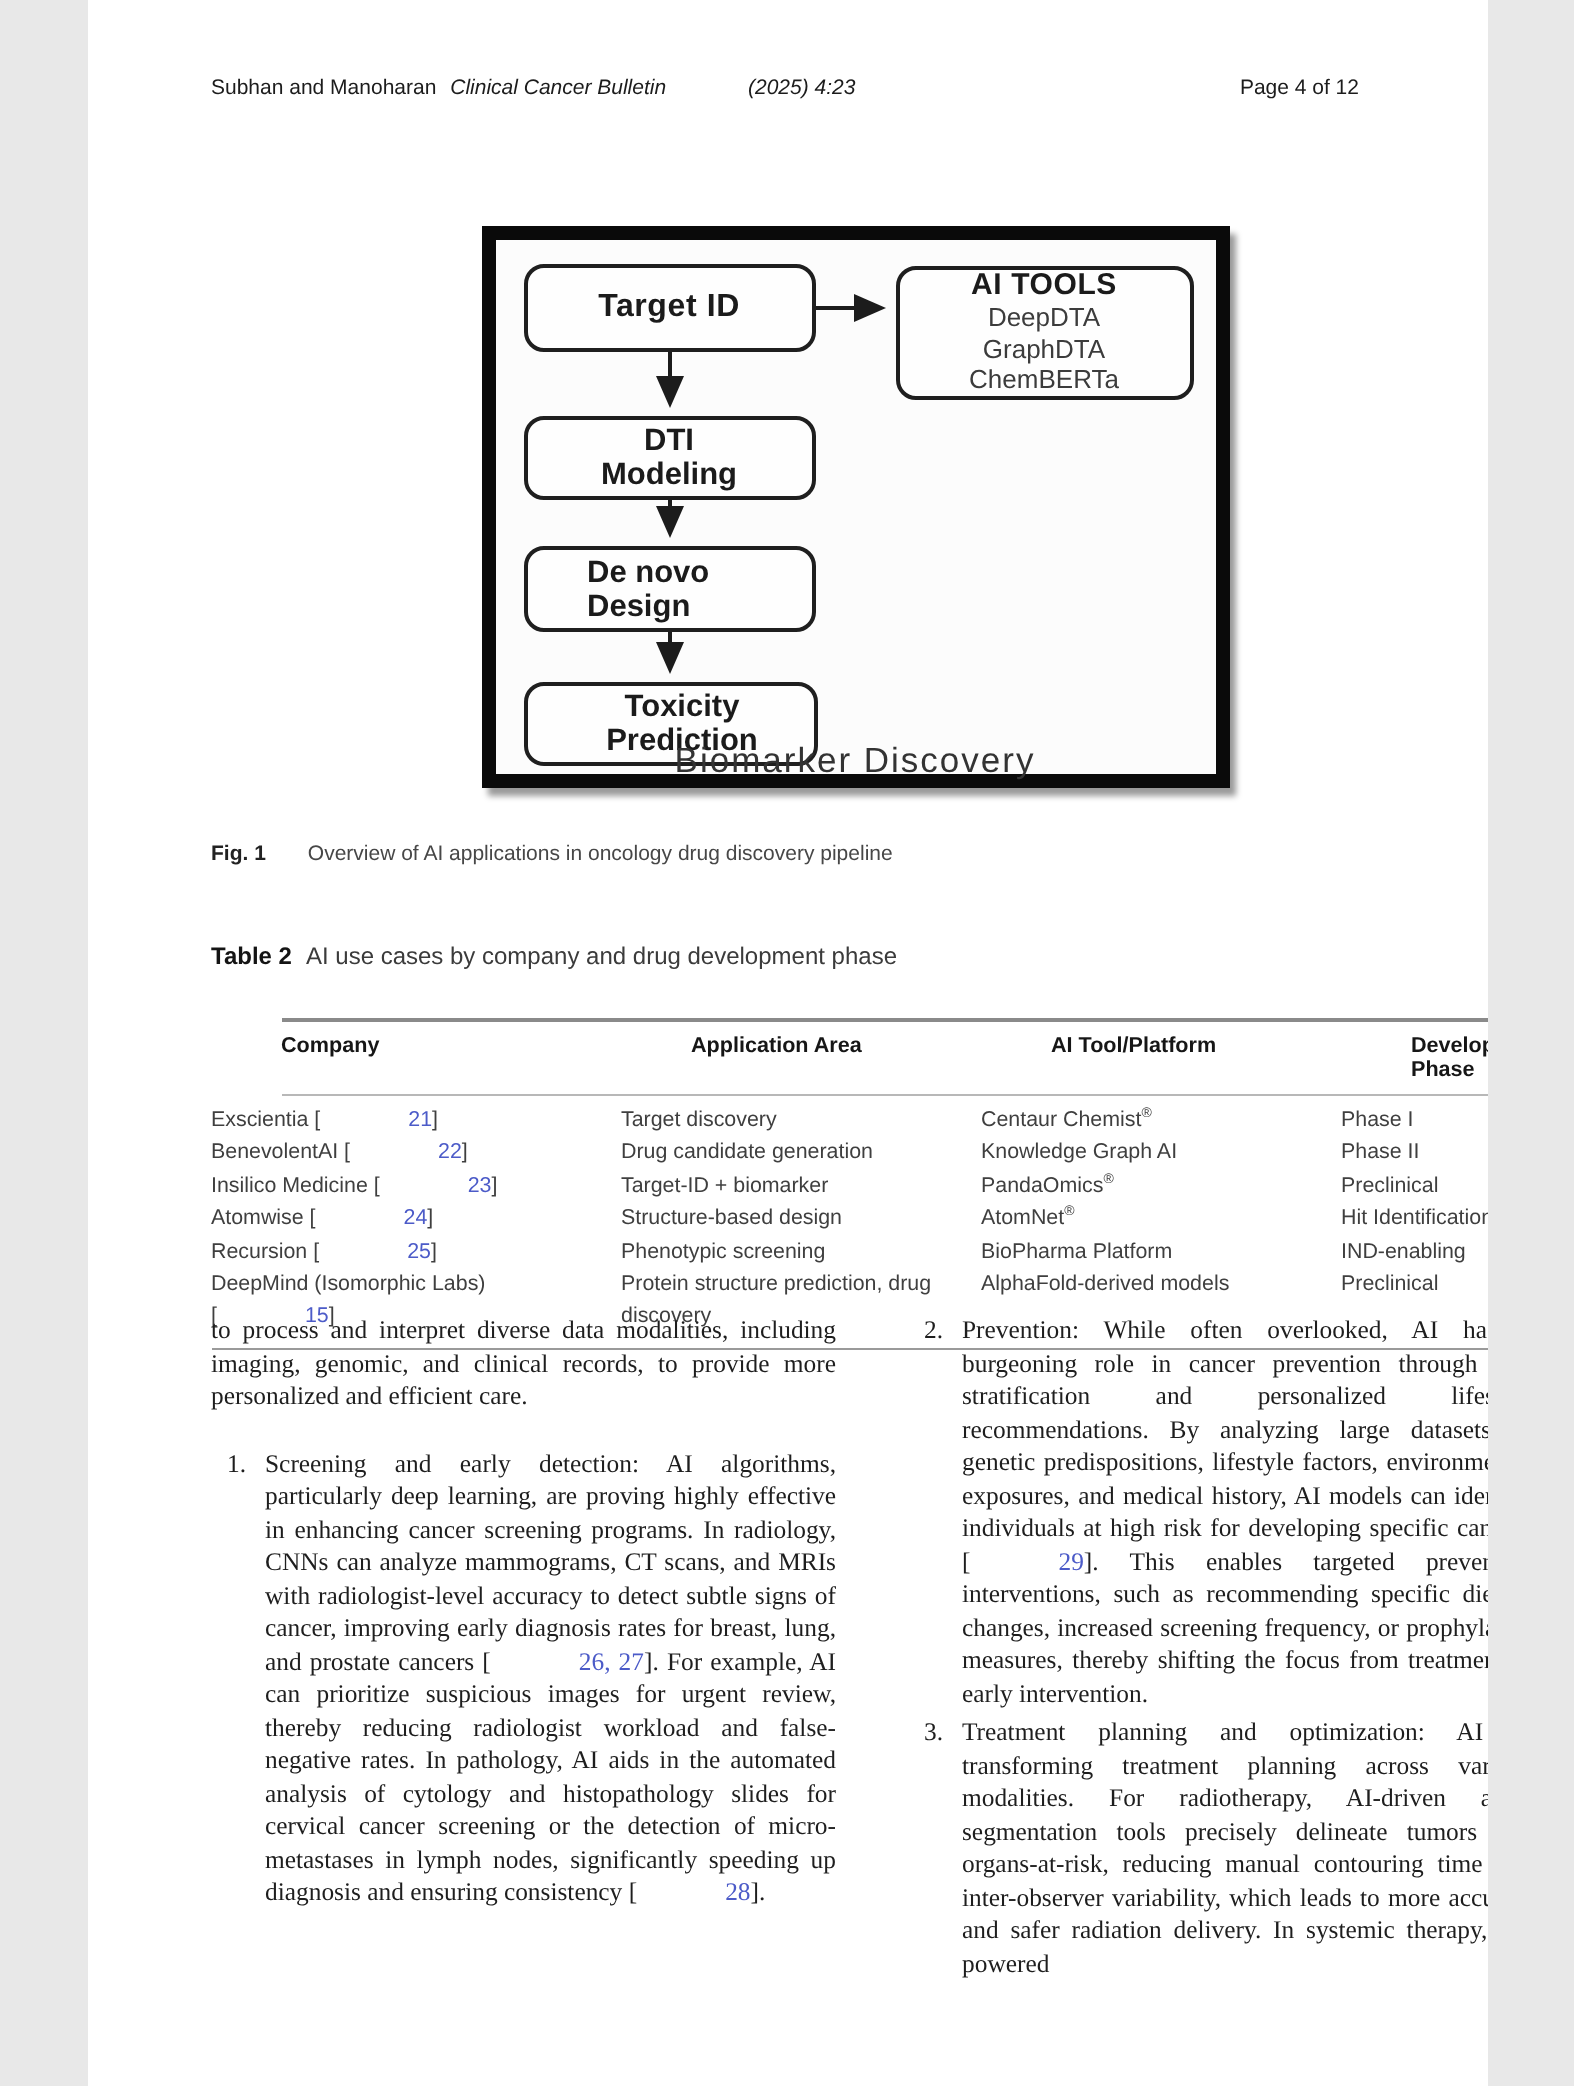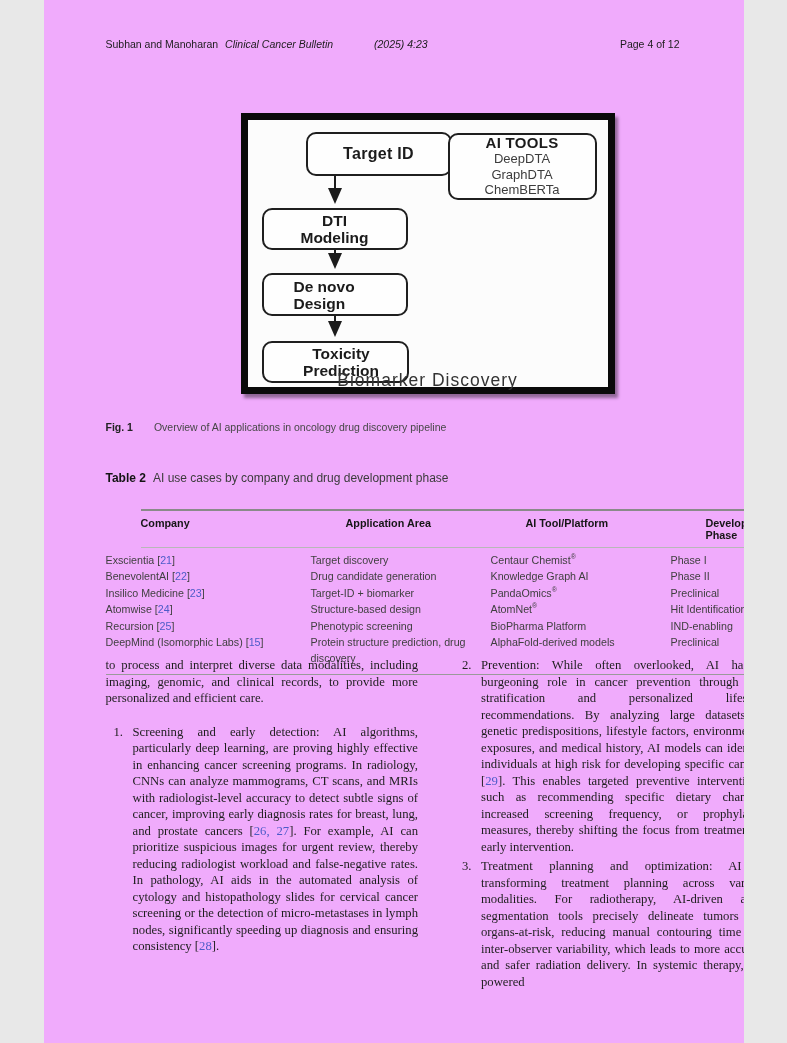--- a/index.html
+++ b/index.html
@@ -1,21 +1,21 @@
 <!DOCTYPE html>
 <html lang="en"><head>
 <meta charset="utf-8">
 <style>
   * { box-sizing: border-box; margin: 0; padding: 0; }
   html, body { background: #e8e8e8; }
   .page {
     position: relative;
     width: 700px; height: 1043px;
     margin: 0 auto;
-    background: #f0abfc;
+    background: #ffffff;
     font-family: "Liberation Sans", sans-serif;
     overflow: hidden;
   }
   
   .runhead {
     position: absolute; top: 38px; left: 62px; right: 64px;
     display: flex; justify-content: space-between;
     font-size: 10.5px; color: #1c1c1c;
   }
   .runhead .journal { font-style: italic; margin-left: 4px; }
@@ -28,21 +28,21 @@
     background: #fcfcfc;
     box-shadow: 3px 4px 3px rgba(0,0,0,0.40);
   }
   .flow-box {
     position: absolute;
     border: 2px solid #1f1f1f; border-radius: 10px;
     background: #fefefe;
     display: flex; flex-direction: column; justify-content: center;
     font-weight: bold; color: #1b1b1b;
   }
-  .box-target   { left: 14px;  top: 12px;  width: 146px; height: 44px; align-items: center; font-size: 16px; letter-spacing: .3px; margin-left: 44px; }
+  .box-target   { left: 14px;  top: 12px;  width: 146px; height: 44px; align-items: center; font-size: 16px; letter-spacing: .3px; }
   .box-aitools  { left: 200px; top: 13px;  width: 149px; height: 67px; align-items: center; font-size: 13.5px; }
   .box-aitools .ait-title { font-size: 15px; line-height: 16px; letter-spacing: .3px; }
   .box-aitools .ait-item  { font-weight: normal; color: #3c3c3c; font-size: 13px; line-height: 15.5px; }
   .box-dti      { left: 14px; top: 88px;  width: 146px; height: 42px; align-items: center;     font-size: 15.5px; line-height: 17px; }
   .box-denovo   { left: 14px; top: 153px; width: 146px; height: 43px; align-items: flex-start; padding-left: 30px; font-size: 15.5px; line-height: 17px; }
   .box-tox      { left: 14px; top: 221px; width: 147px; height: 42px; align-items: center; padding-left: 12px; font-size: 15.5px; line-height: 17px; }
   .flow-banner {
     position: absolute; left: 0; right: 0; top: 250px;
     text-align: center; font-size: 17.5px; color: #333;
     letter-spacing: 1px; font-weight: normal;
@@ -58,21 +58,21 @@
   .tgrid { display: grid; grid-template-columns: 205px 180px 180px 1fr; }
   .thead {
     border-top: 2px solid #8a8a8a;
     border-bottom: 1px solid #b8b8b8;
     padding: 6px 0;
     font-weight: bold; font-size: 10.8px; color: #161616; margin-left: 35px;
   }
   .tbody { padding: 4px 0 7px; border-bottom: 1px solid #9a9a9a; }
   .trow  { font-size: 10.7px; color: #3f3f3f; line-height: 16.4px; }
   .tcell { padding-right: 14px; }
-  .cite { color: #4c5bc8; }
+  .cite { color: #4c5bc8; padding-left: 44px; }
   sup.reg { font-size: 7px; line-height: 0; }
   
   .body-cols {
     position: absolute; top: 657px; left: 62px; width: 661px;
     display: flex; gap: 36px;
     font-family: "Liberation Serif", serif;
     font-size: 12.7px; line-height: 16.5px; color: #1e1e1e;
     text-align: justify;
   }
   .bcol { width: 318.5px; }

